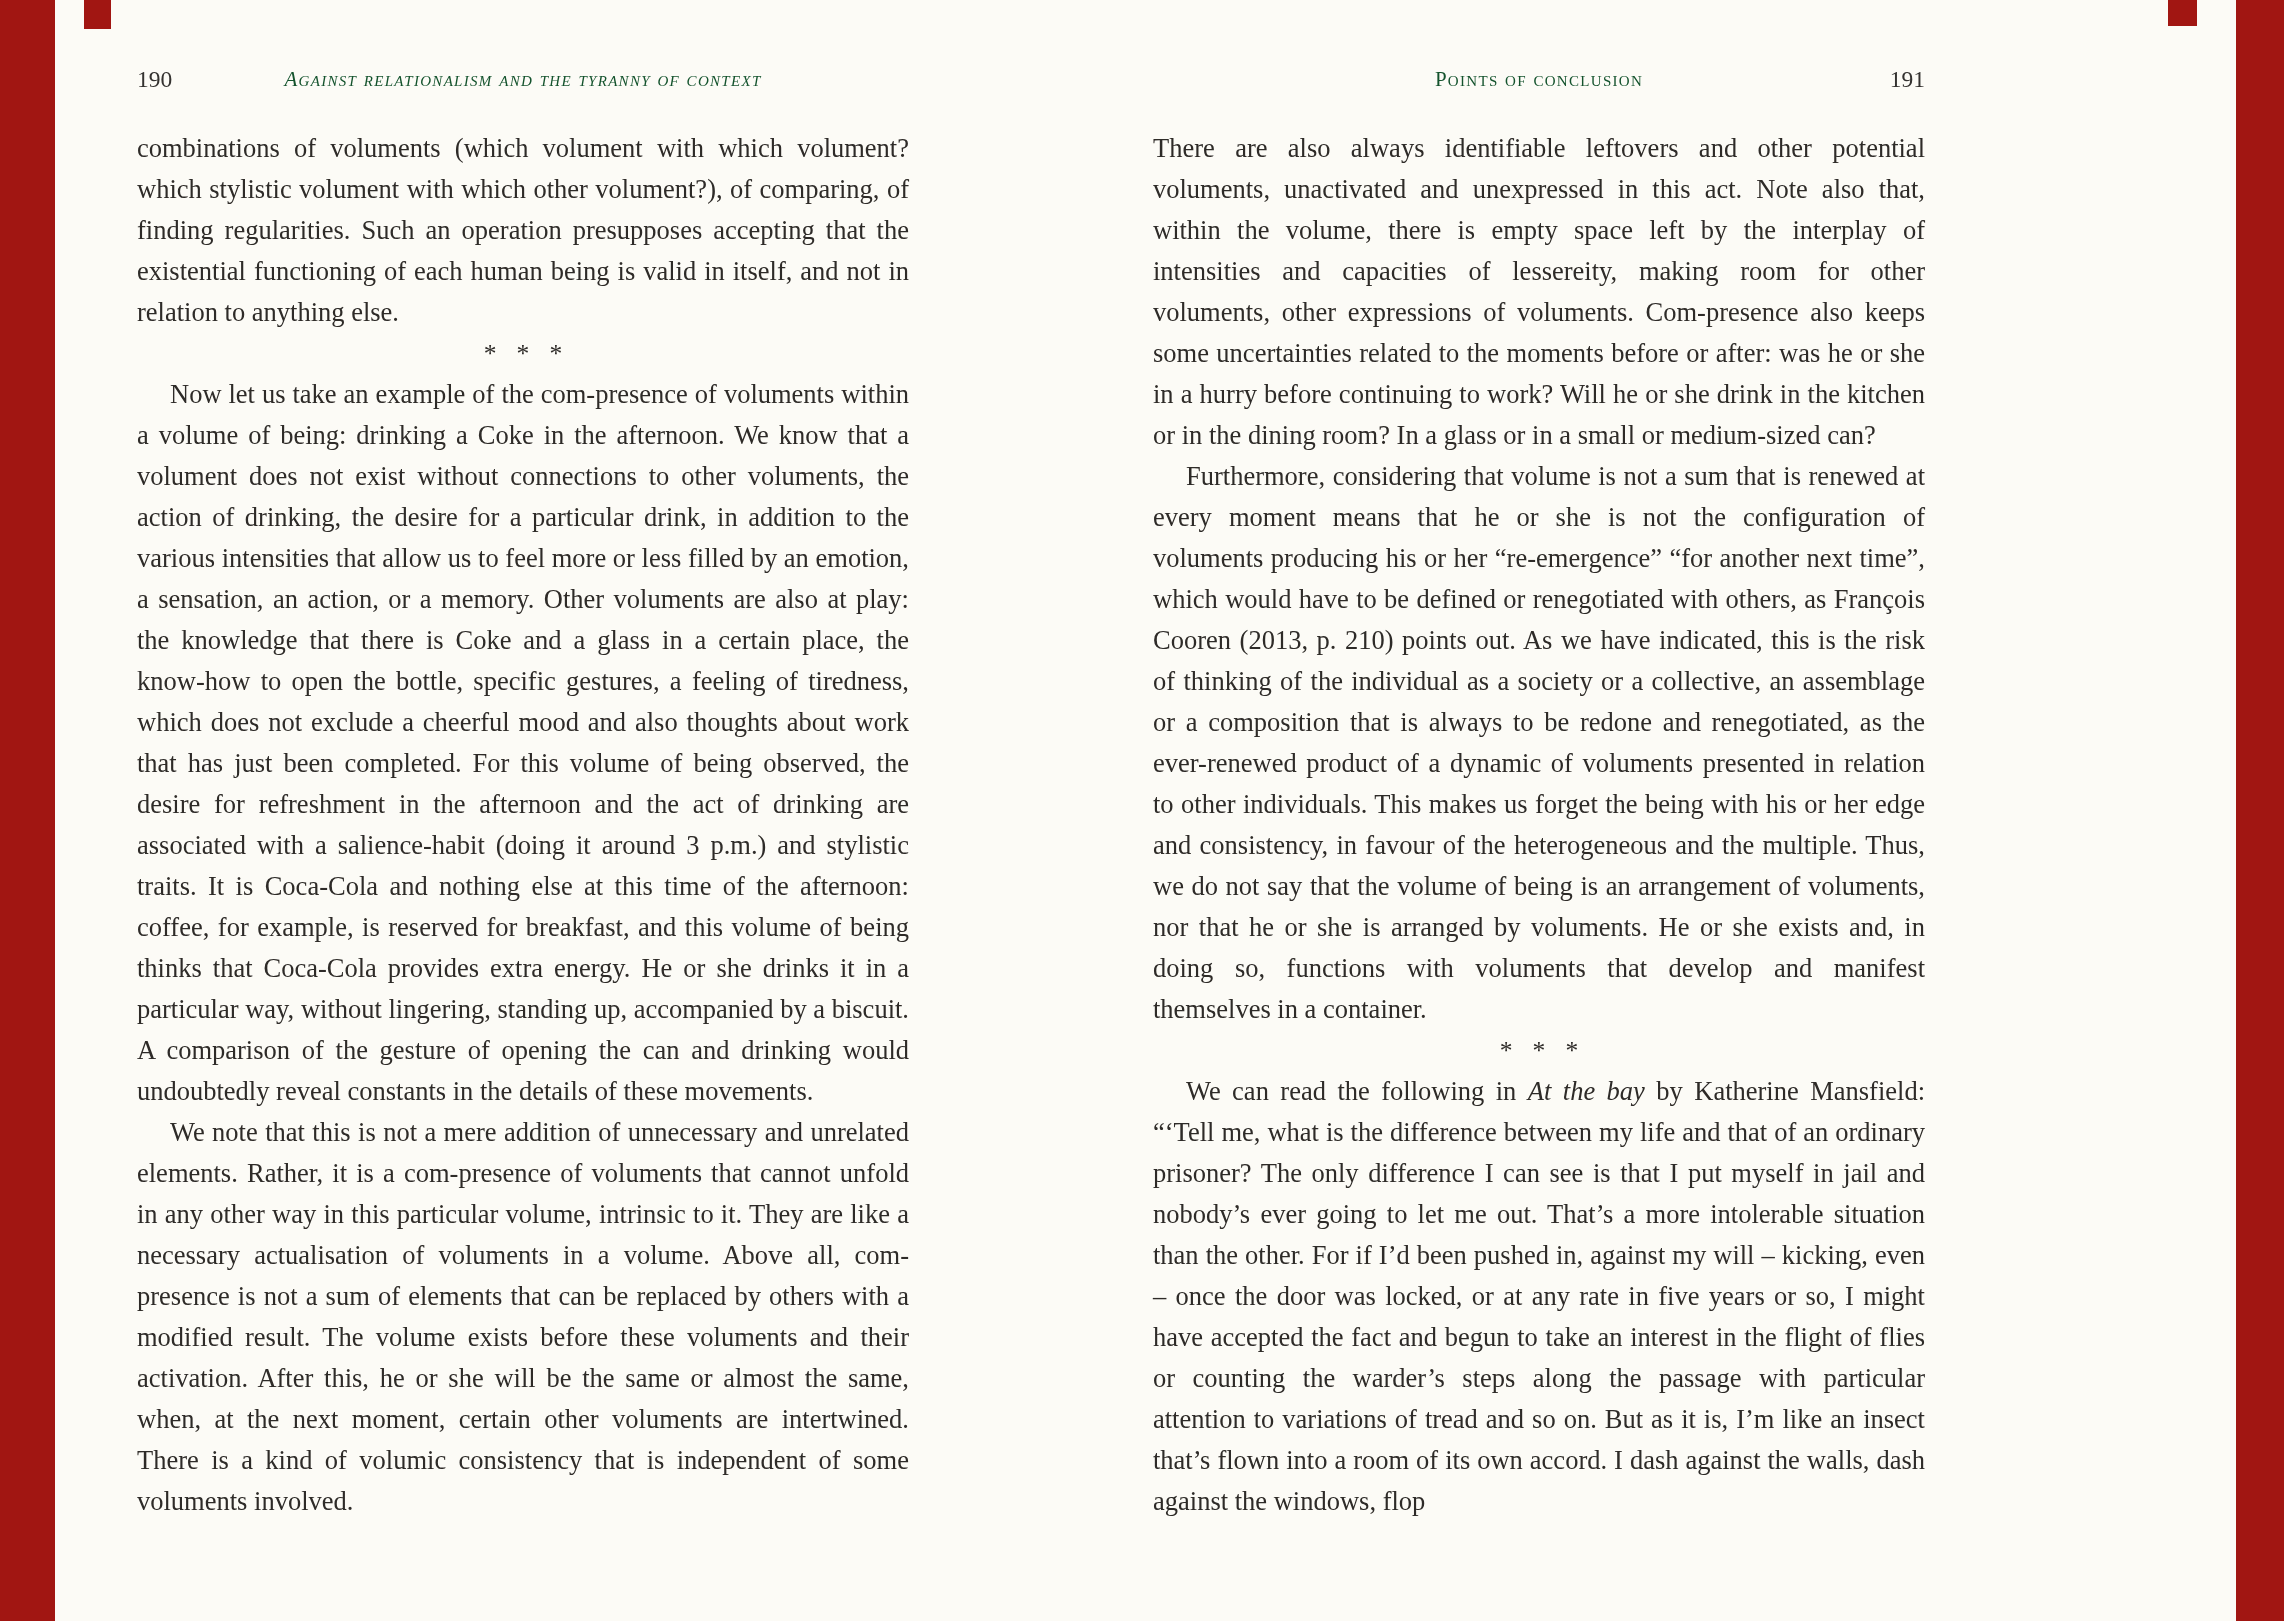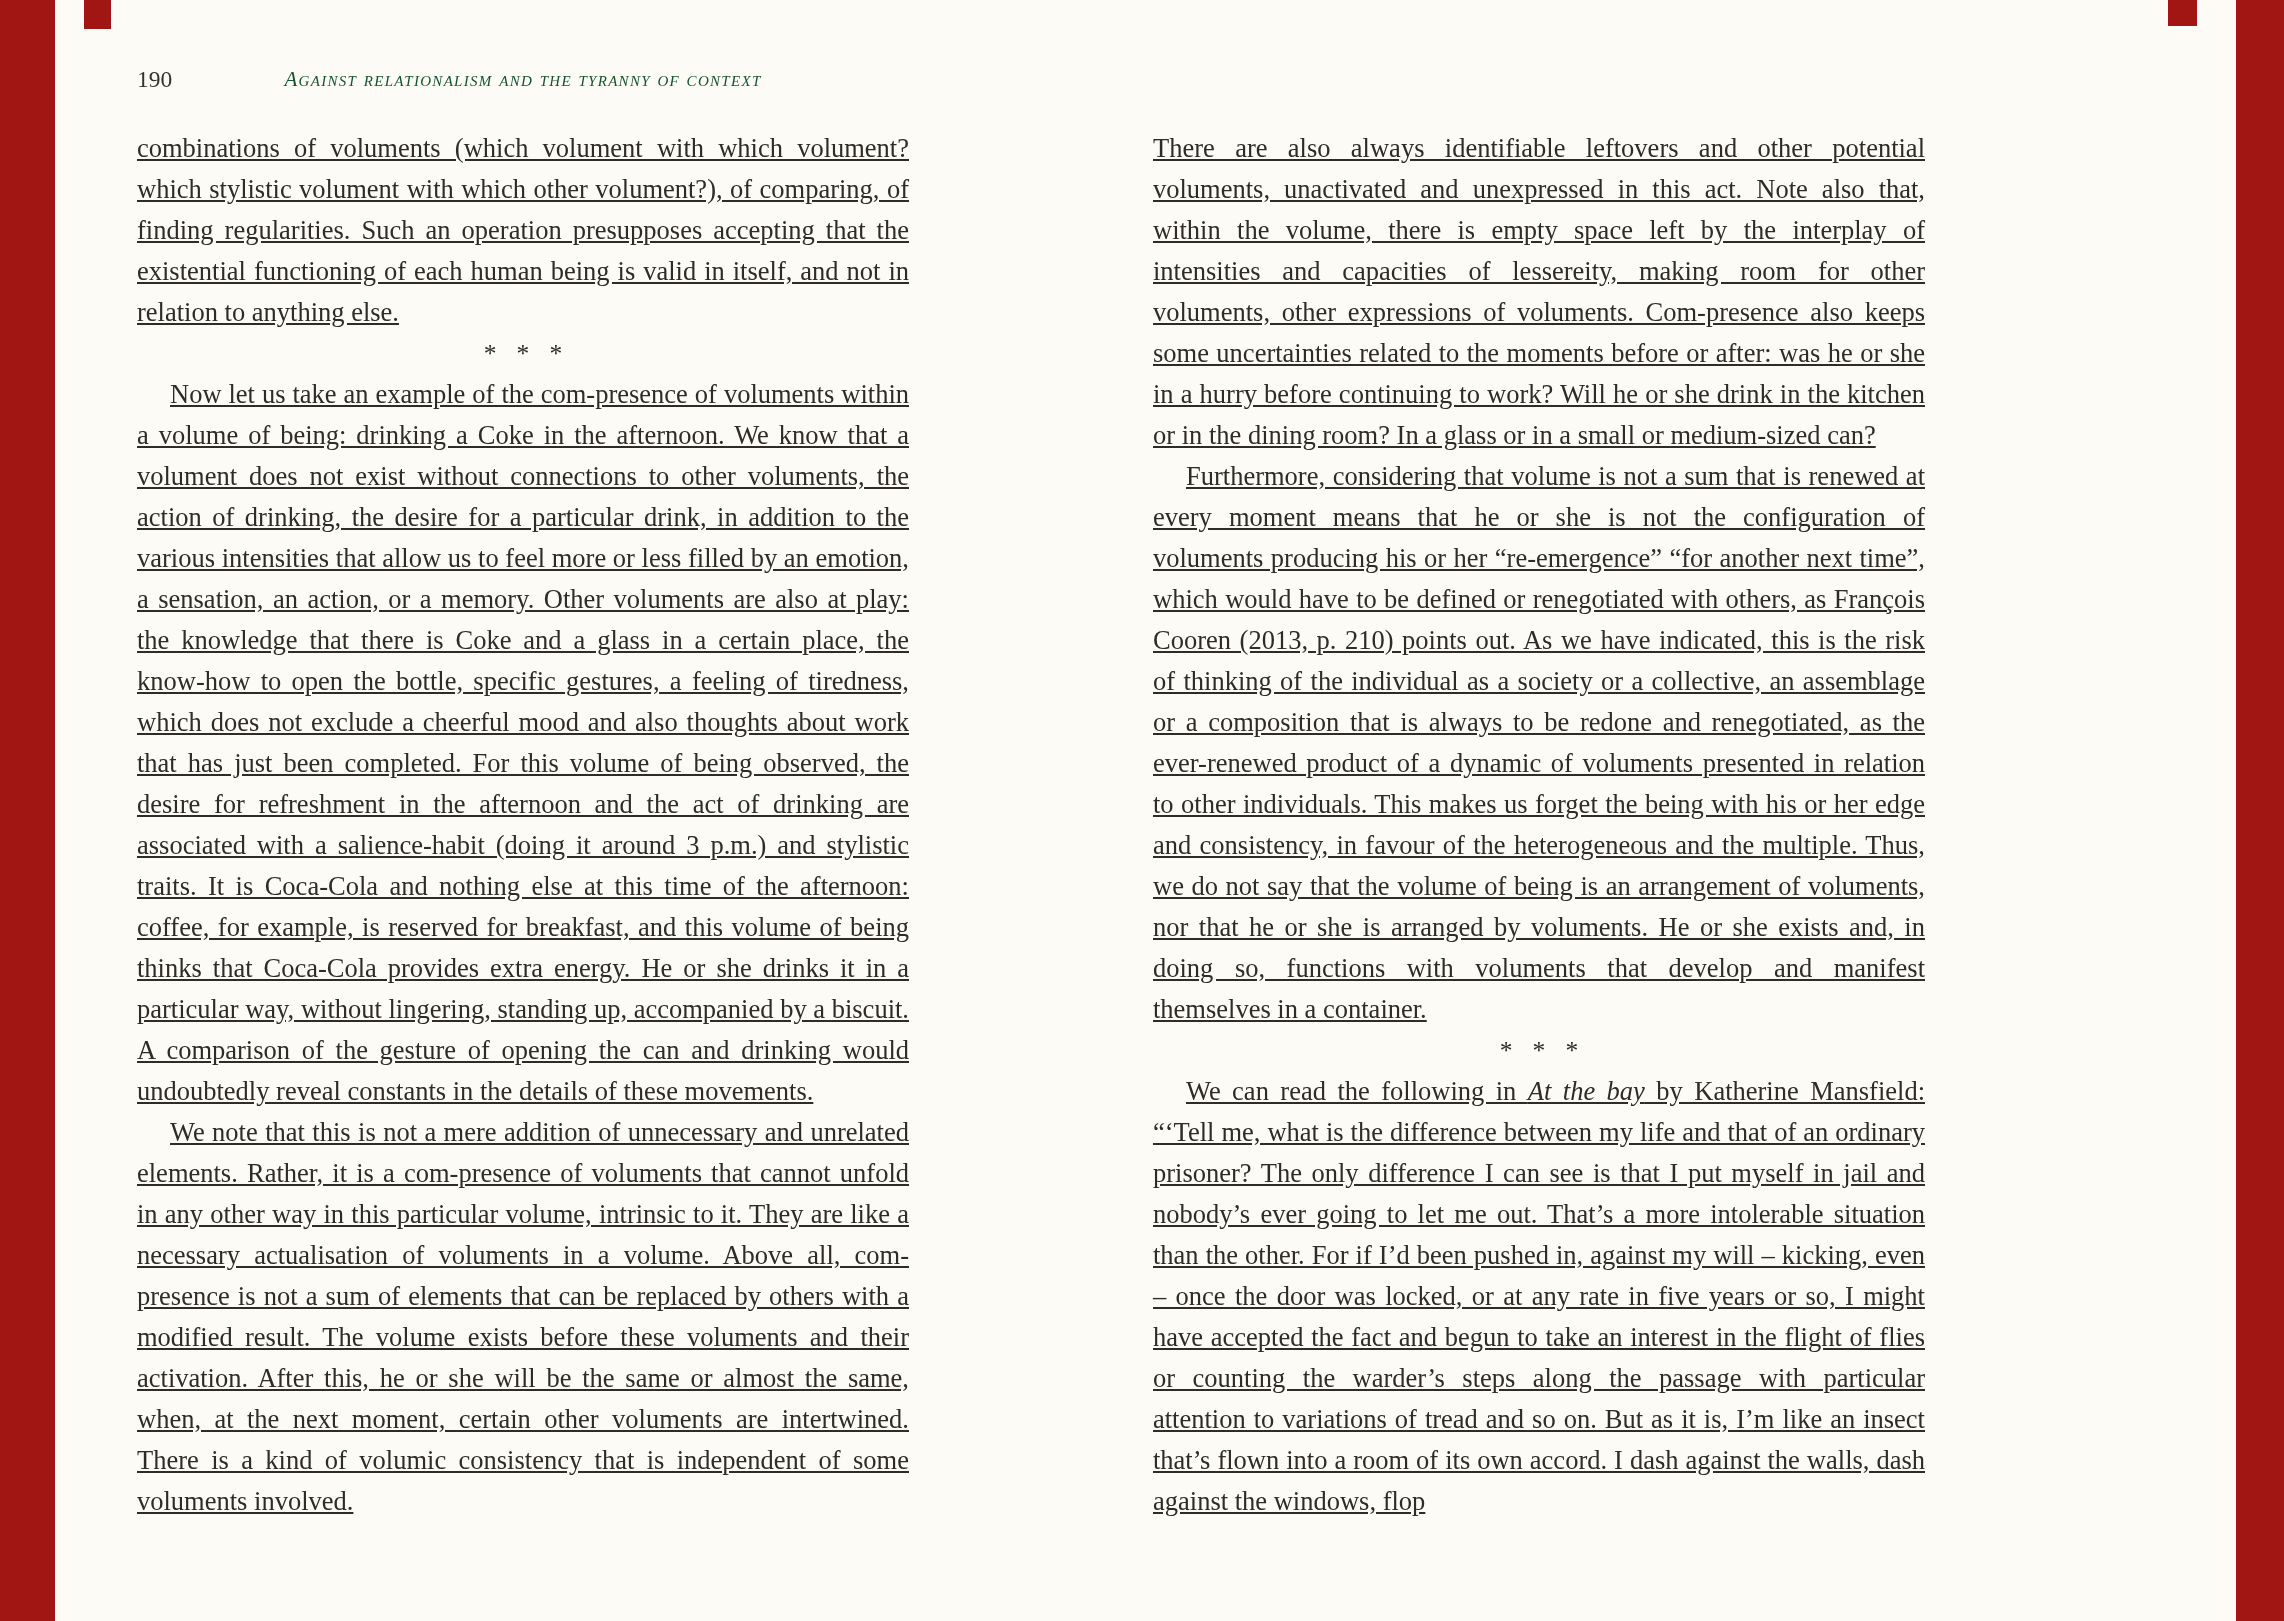--- a/index.html
+++ b/index.html
@@ -72,21 +72,20 @@
     top: 128px;
     left: 0;
     width: 100%;
   }
   .body p {
     margin: 0;
     text-align: justify;
     text-indent: 33px;
     font-size: 26.5px;
     line-height: 41px;
-    text-decoration: underline;
   }
   .body p.first { text-indent: 0; }
   .separator {
     text-align: center;
     font-size: 25.5px;
     line-height: 41px;
     letter-spacing: 6.9px;
     text-indent: 6.9px;
   }
   .booktitle { font-style: italic; }
@@ -108,20 +107,24 @@
     </header>
     <div class="body">
       <p class="first">combinations of voluments (which volument with which volument? which stylistic volument with which other volument?), of comparing, of finding regularities. Such an operation presupposes accepting that the existential functioning of each human being is valid in itself, and not in relation to anything else.</p>
       <div class="separator">* * *</div>
       <p>Now let us take an example of the com-presence of voluments within a volume of being: drinking a Coke in the afternoon. We know that a volument does not exist without connections to other voluments, the action of drinking, the desire for a particular drink, in addition to the various intensities that allow us to feel more or less filled by an emotion, a sensation, an action, or a memory. Other voluments are also at play: the knowledge that there is Coke and a glass in a certain place, the know-how to open the bottle, specific gestures, a feeling of tiredness, which does not exclude a cheerful mood and also thoughts about work that has just been completed. For this volume of being observed, the desire for refreshment in the afternoon and the act of drinking are associated with a salience-habit (doing it around 3 p.m.) and stylistic traits. It is Coca-Cola and nothing else at this time of the afternoon: coffee, for example, is reserved for breakfast, and this volume of being thinks that Coca-Cola provides extra energy. He or she drinks it in a particular way, without lingering, standing up, accompanied by a biscuit. A comparison of the gesture of opening the can and drinking would undoubtedly reveal constants in the details of these movements.</p>
       <p>We note that this is not a mere addition of unnecessary and unrelated elements. Rather, it is a com-presence of voluments that cannot unfold in any other way in this particular volume, intrinsic to it. They are like a necessary actualisation of voluments in a volume. Above all, com-presence is not a sum of elements that can be replaced by others with a modified result. The volume exists before these voluments and their activation. After this, he or she will be the same or almost the same, when, at the next moment, certain other voluments are intertwined. There is a kind of volumic consistency that is independent of some voluments involved.</p>
     </div>
   </section>
 
   <section class="col col-right">
+    <header class="pagehead">
+      <span class="running">Points of conclusion</span>
+      <span class="folio folio-right">191</span>
+    </header>
     <div class="body">
       <p class="first">There are also always identifiable leftovers and other potential voluments, unactivated and unexpressed in this act. Note also that, within the volume, there is empty space left by the interplay of intensities and capacities of lessereity, making room for other voluments, other expressions of voluments. Com-presence also keeps some uncertainties related to the moments before or after: was he or she in a hurry before continuing to work? Will he or she drink in the kitchen or in the dining room? In a glass or in a small or medium-sized can?</p>
       <p>Furthermore, considering that volume is not a sum that is renewed at every moment means that he or she is not the configuration of voluments producing his or her “re-emergence” “for another next time”, which would have to be defined or renegotiated with others, as François Cooren (2013, p. 210) points out. As we have indicated, this is the risk of thinking of the individual as a society or a collective, an assemblage or a composition that is always to be redone and renegotiated, as the ever-renewed product of a dynamic of voluments presented in relation to other individuals. This makes us forget the being with his or her edge and consistency, in favour of the heterogeneous and the multiple. Thus, we do not say that the volume of being is an arrangement of voluments, nor that he or she is arranged by voluments. He or she exists and, in doing so, functions with voluments that develop and manifest themselves in a container.</p>
       <div class="separator">* * *</div>
       <p>
         <span>We can read the following in </span><em class="booktitle">At the bay</em><span> by Katherine Mansfield: “‘Tell me, what is the difference between my life and that of an ordinary prisoner? The only difference I can see is that I put myself in jail and nobody’s ever going to let me out. That’s a more intolerable situation than the other. For if I’d been pushed in, against my will – kicking, even – once the door was locked, or at any rate in five years or so, I might have accepted the fact and begun to take an interest in the flight of flies or counting the warder’s steps along the passage with particular attention to variations of tread and so on. But as it is, I’m like an insect that’s flown into a room of its own accord. I dash against the walls, dash against the windows, flop</span>
       </p>
     </div>
   </section>
 

